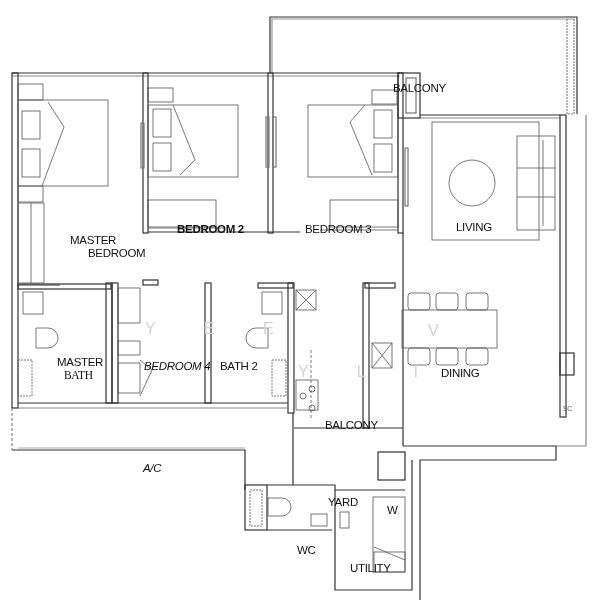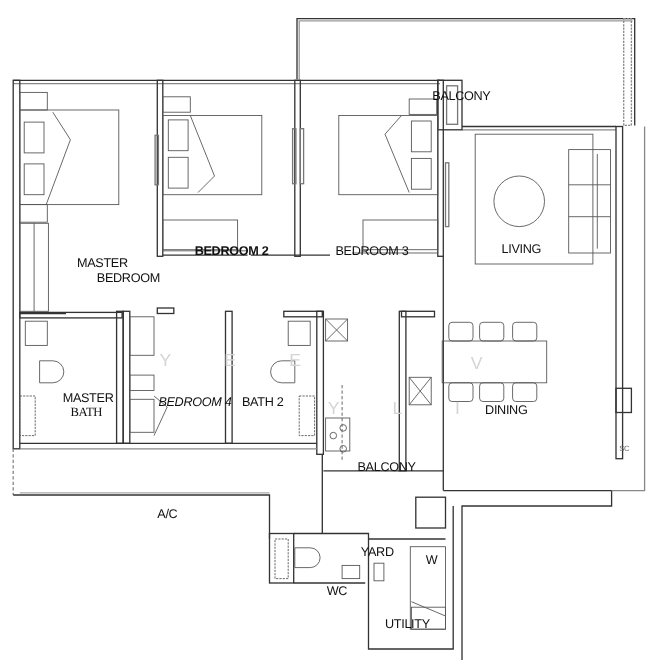--- a/index.html
+++ b/index.html
@@ -173,18 +173,18 @@
 <div class="lbl" style="left:64px; top:203px;padding-left:24px;">BEDROOM</div>
 <div class="lbl" style="left:177px; top:179px;font-weight:bold;">BEDROOM 2</div>
 <div class="lbl" style="left:305px; top:179px;">BEDROOM 3</div>
 <div class="lbl" style="left:456px; top:177px;">LIVING</div>
 <div class="lbl" style="left:57px; top:312px;">MASTER</div>
 <div class="lbl" style="left:64px; top:325px;font-family:Liberation Serif, serif;">BATH</div>
 <div class="lbl" style="left:144px; top:316px;font-style:italic;">BEDROOM 4</div>
 <div class="lbl" style="left:220px; top:316px;">BATH 2</div>
 <div class="lbl" style="left:325px; top:375px;">BALCONY</div>
 <div class="lbl" style="left:430px; top:323px;padding-left:11px;">DINING</div>
-<div class="lbl" style="left:143px; top:418px;">A/C</div>
+<div class="lbl" style="left:143px; top:418px;font-style:italic;">A/C</div>
 <div class="lbl" style="left:328px; top:452px;">YARD</div>
-<div class="lbl" style="left:297px; top:488px;">WC</div>
+<div class="lbl" style="left:297px; top:500px;">WC</div>
 <div class="lbl" style="left:350px; top:518px;">UTILITY</div>
 <div class="lbl" style="left:387px; top:460px;">W</div>
 <div class="lbl" style="left:563px; top:358px; font-size:7px; color:#666;">SC</div>
 
 </body></html>

